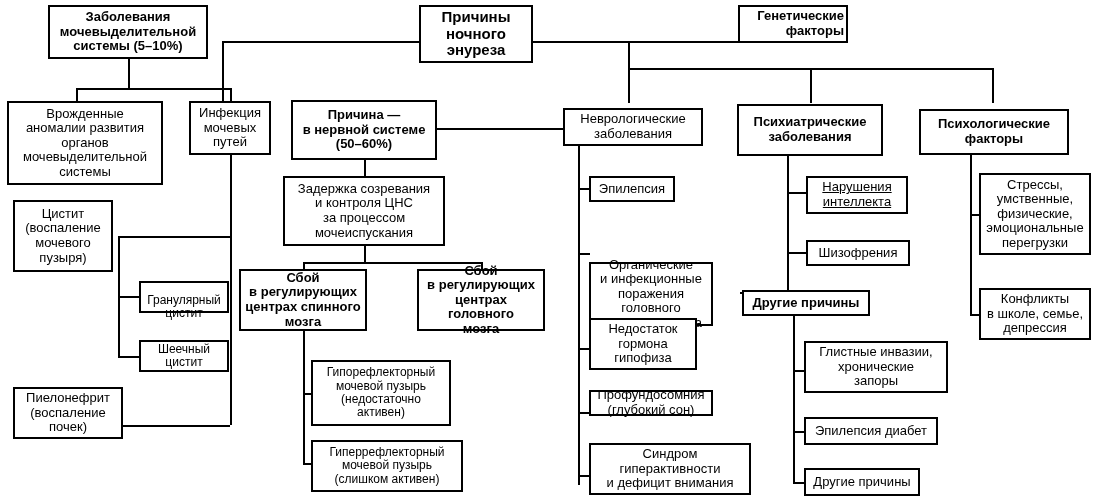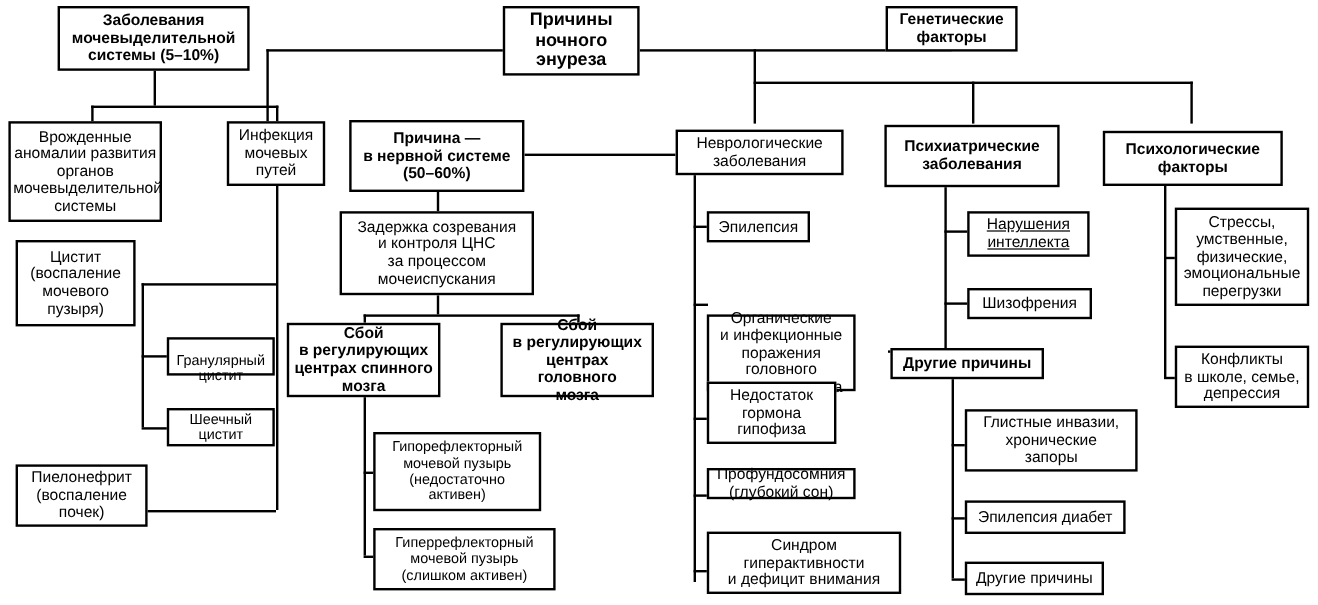--- a/index.html
+++ b/index.html
@@ -116,25 +116,25 @@
 системы (5–10%)</span>
   </div>
 
   <div class="node b f15" style="left:419px; top:5px; width:114px; height:58px;">
     <span style="white-space:pre-line;">Причины
 ночного
 энуреза</span>
   </div>
 
   <div class="node b f13" style="left:738px; top:5px; width:110px; height:38px;">
-    <span style="white-space:pre-line;">Генетические
+    <span style="white-space:pre-line;text-align:right;">Генетические
 факторы</span>
   </div>
 
-  <div class="node f13" style="left:7px; top:101px; width:128px; height:84px;">
+  <div class="node f13" style="left:7px; top:101px; width:156px; height:84px;">
     <span style="white-space:pre-line;">Врожденные
 аномалии развития
 органов
 мочевыделительной
 системы</span>
   </div>
 
   <div class="node f13" style="left:189px; top:101px; width:82px; height:54px;">
     <span style="white-space:pre-line;">Инфекция
 мочевых

